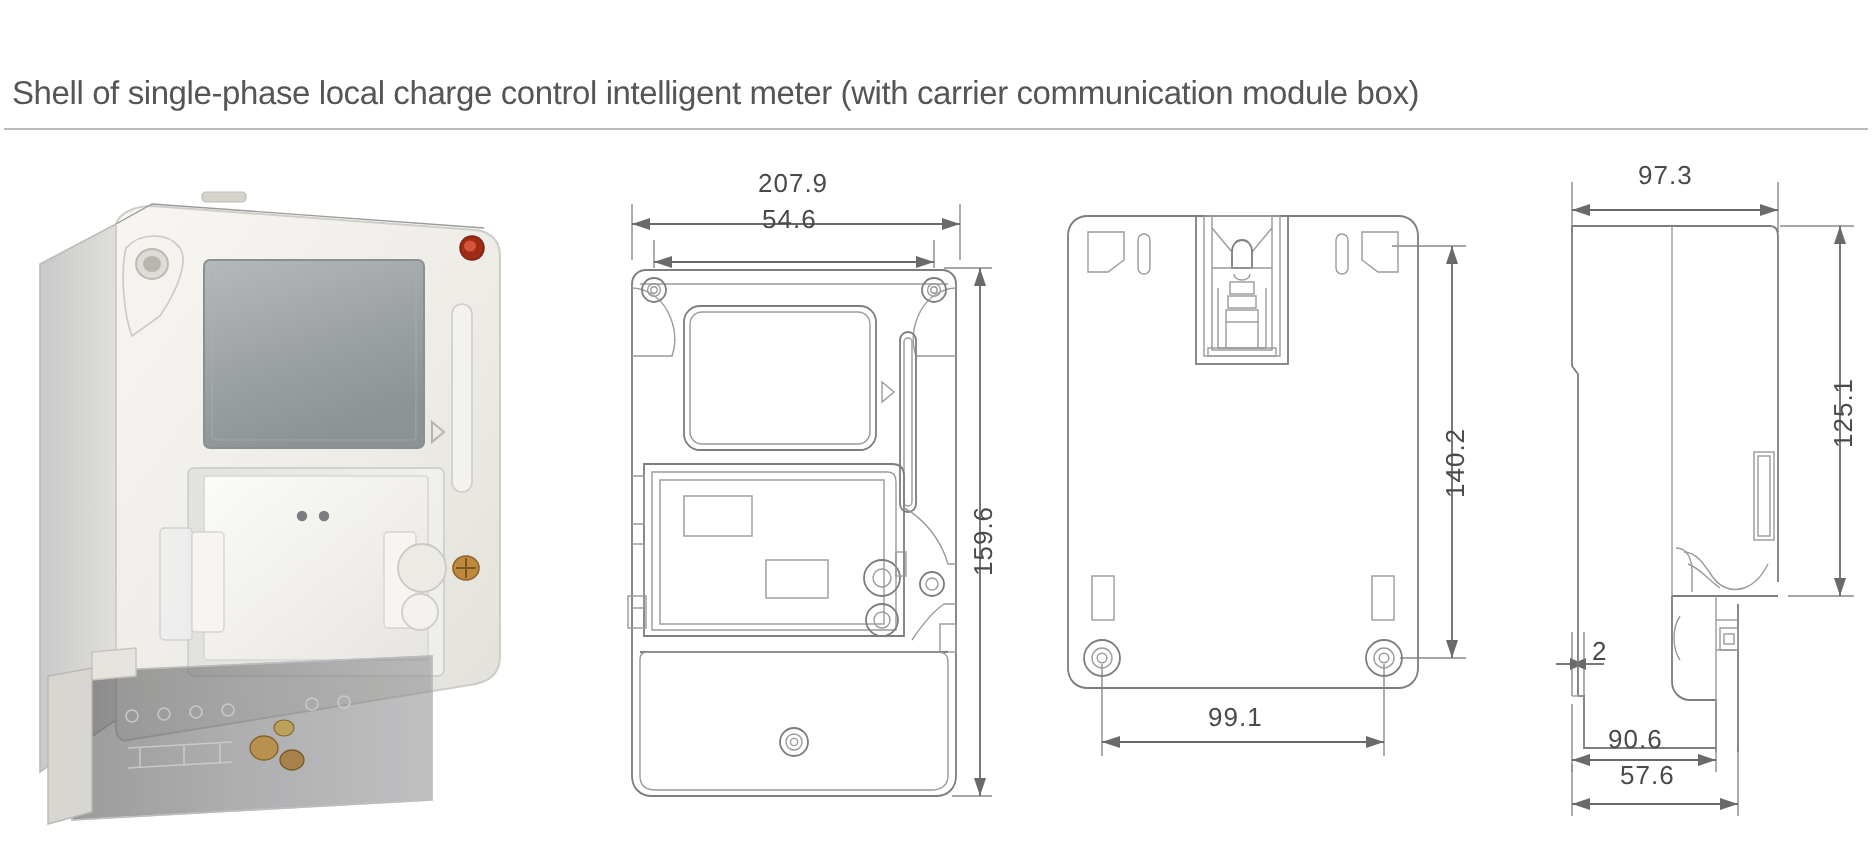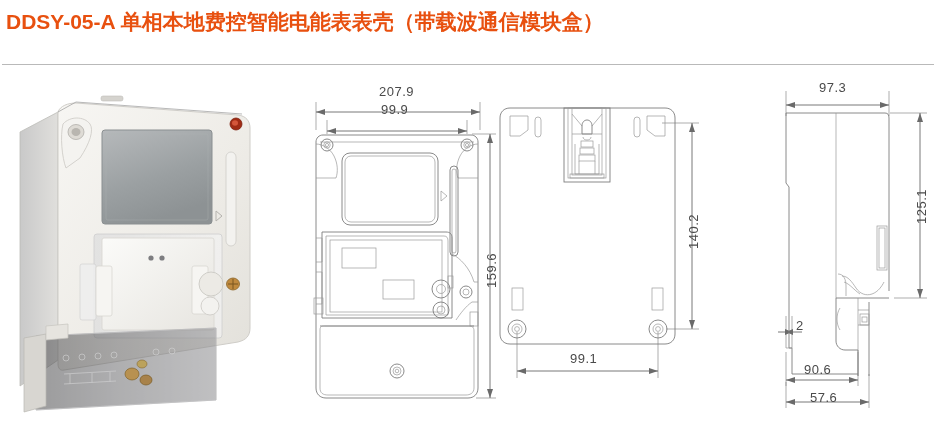--- a/index.html
+++ b/index.html
@@ -86,21 +86,21 @@
     width: 280px;
     height: 330px;
   }
 </style>
 </head>
 <body>
 
 <div id="page">
 
   <div id="header">
-    <div id="title-cn" style="color: rgb(232, 80, 15);">DDSY-05-A 单相本地费控智能电能表表壳（带载波通信模块盒）</div>
+    <div id="title-en" style="color: rgb(85, 85, 85);">Shell of single-phase local charge control intelligent meter (with carrier communication module box)</div>
     <div id="header-rule" style="background: rgb(185, 185, 185);"></div>
   </div>
 
   <div id="photo-wrap">
     <svg width="280" height="330" viewBox="0 0 280 330">
       <defs>
         <linearGradient id="gBodyFace" x1="0" y1="0" x2="1" y2="1">
           <stop offset="0%" stop-color="#f7f6f3"></stop>
           <stop offset="55%" stop-color="#eeece7"></stop>
           <stop offset="100%" stop-color="#e2e0da"></stop>
@@ -302,25 +302,25 @@
         <path class="ln" d="M20,240 L174,240"></path>
         <path class="ln-thin" d="M20,244 C20,240 22,240 26,240 L168,240 C172,240 174,241 174,245 L174,302
                                  C174,307 170,309 166,309 L28,309 C23,309 20,307 20,302 Z"></path>
         <circle class="ln" cx="97" cy="285" r="7"></circle>
         <circle class="ln-thin" cx="97" cy="285" r="4"></circle>
         <circle class="ln-thin" cx="97" cy="285" r="1.8"></circle>
       </g>
     </svg>
 
     <span class="dim-text" style="left:79px; top:-2px;">207.9</span>
-    <span class="dim-text" style="left:81px; top:16px;">99.9</span>
+    <span class="dim-text" style="left:81px; top:16px;">54.6</span>
     <span class="dim-text vert" style="left:184px; top:202px;">159.6</span>
   </div>
 
-  <div style="position:absolute; left:494px; top:86px; width:230px; height:320px;">
+  <div style="position:absolute; left:528px; top:86px; width:230px; height:320px;">
     <svg width="230" height="320" viewBox="0 0 230 320">
 
       <g>
         <line class="ext" x1="168" y1="37" x2="205" y2="37"></line>
         <line class="ext" x1="172" y1="243" x2="205" y2="243"></line>
         <line class="dimline" x1="198" y1="37" x2="198" y2="243"></line>
         <polygon class="arrowfill" points="198,37 195,46 201,46"></polygon>
         <polygon class="arrowfill" points="198,243 195,234 201,234"></polygon>
       </g>
 
@@ -468,16 +468,16 @@
       <g>
         <path class="ln" d="M17,262 L20,262 L20,288 L86,288"></path>
         <path class="ln-thin" d="M14,262 L20,262"></path>
       </g>
     </svg>
 
     <span class="dim-text" style="left:47px; top:-6px;">97.3</span>
     <span class="dim-text vert" style="left:142px; top:138px;">125.1</span>
     <span class="dim-text" style="left:24px; top:232px;">2</span>
     <span class="dim-text" style="left:32px; top:276px;">90.6</span>
-    <span class="dim-text" style="left:38px; top:304px;">57.6</span>
+    <span class="dim-text" style="left:38px; top:294px;">57.6</span>
   </div>
 
 </div>
 
 </body></html>

